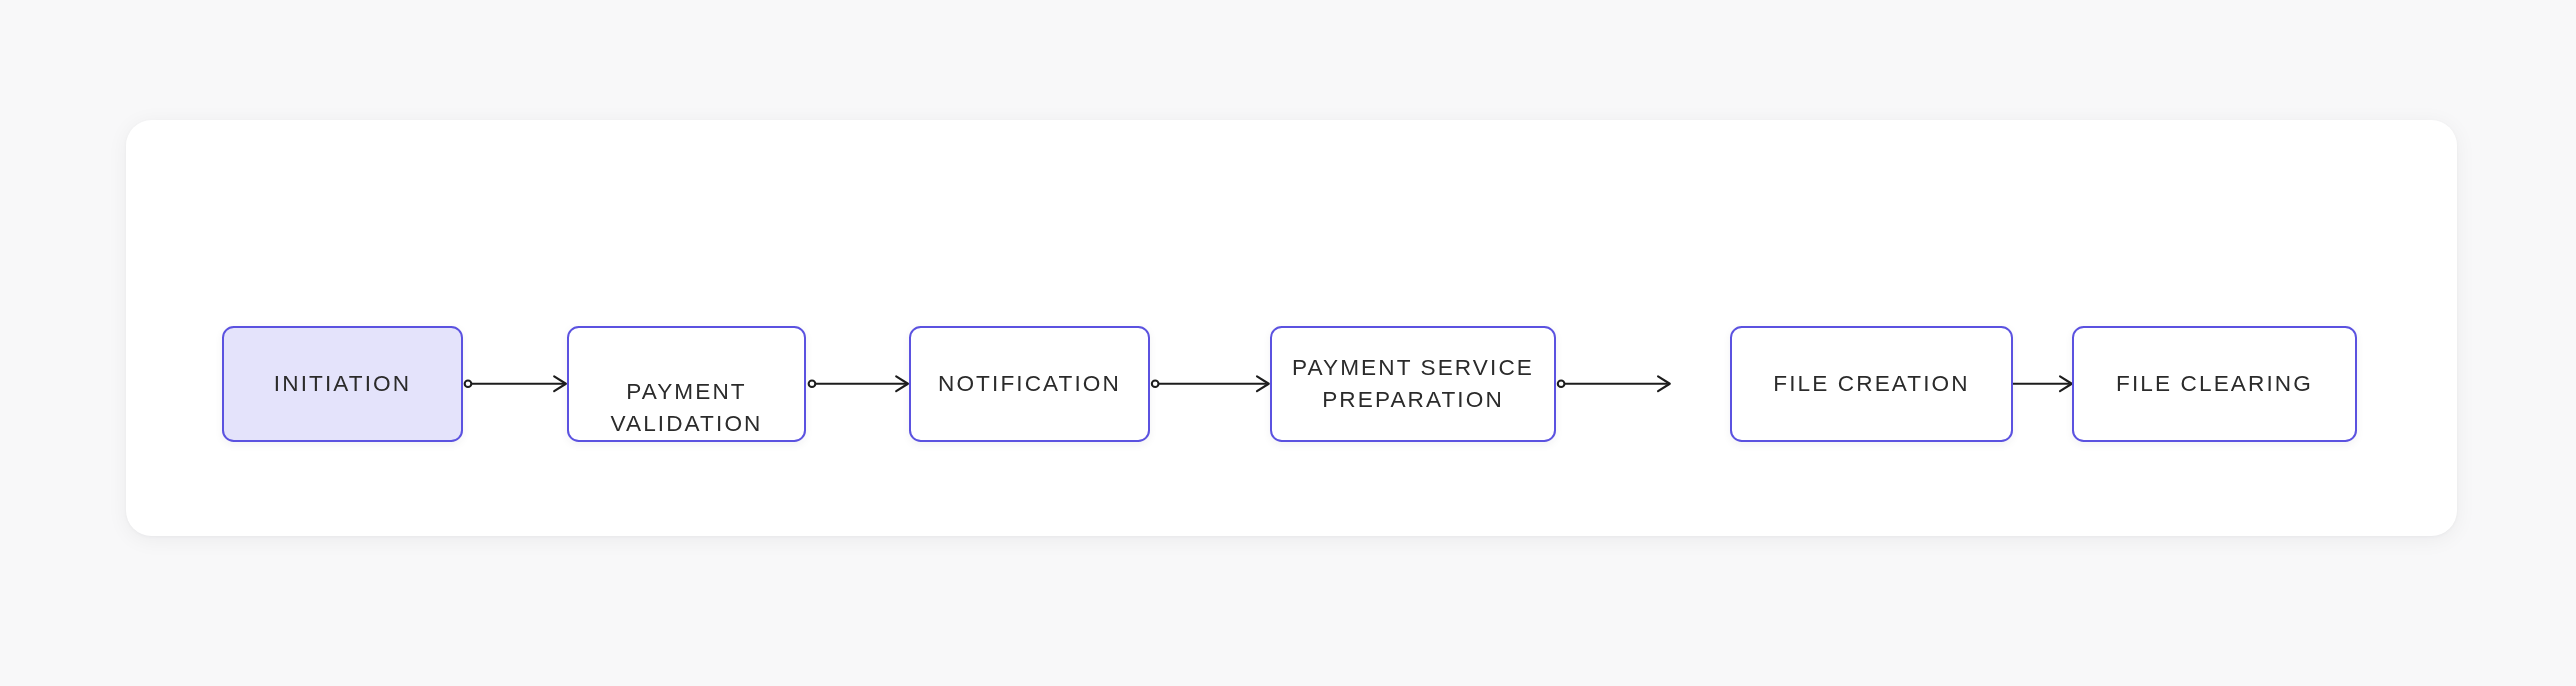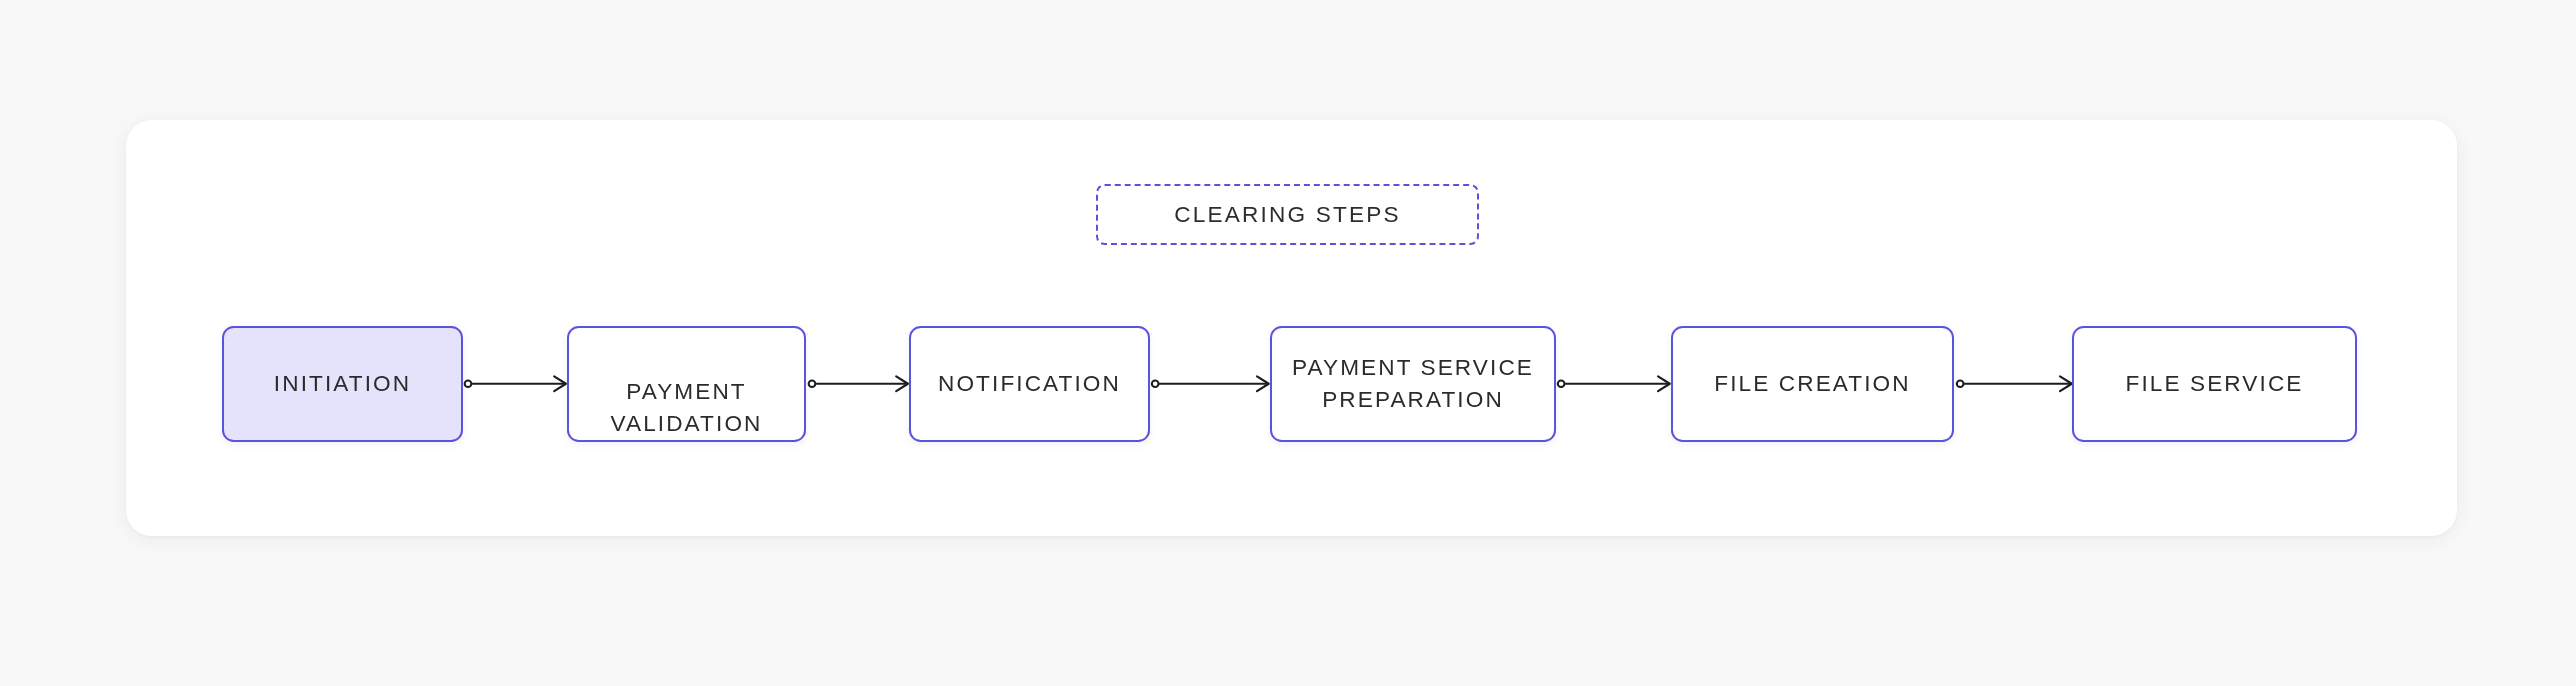--- a/index.html
+++ b/index.html
@@ -102,23 +102,20 @@
     overflow: visible;
   }
 </style>
 </head>
 <body>
 
 <div class="stage">
 
   <div class="card"></div>
 
-  <div class="section-header">
-    <span class="section-header-label">CLEARING STEPS</span>
-  </div>
 
   <div class="flow" id="flow-row">
       <div class="connector" style="left: 337px; width: 104px;">
         <svg width="104" height="23.5" viewBox="0 0 106 24">
           <line x1="6" y1="12" x2="103" y2="12" stroke="#1d1d1d" stroke-width="2.2"></line>
           <circle cx="5" cy="12" r="3.4" fill="#ffffff" stroke="#1d1d1d" stroke-width="2.1"></circle>
           <polyline points="93,4.5 105,12 93,19.5" fill="none" stroke="#1d1d1d" stroke-width="2.2" stroke-linecap="round" stroke-linejoin="round"></polyline>
         </svg>
       </div>
       <div class="connector" style="left: 681px; width: 102px;">
@@ -156,22 +153,22 @@
         <span class="node-label">PAYMENT
 VALIDATION</span>
       </div>
       <div class="node" style="left: 783px; width: 241px;">
         <span class="node-label">NOTIFICATION</span>
       </div>
       <div class="node" style="left: 1144px; width: 286px;">
         <span class="node-label">PAYMENT SERVICE
 PREPARATION</span>
       </div>
-      <div class="node" style="left: 1545px; width: 283px;">
+      <div class="node" style="left: 1604px; width: 283px;">
         <span class="node-label">FILE CREATION</span>
       </div>
       <div class="node" style="left: 1946px; width: 285px;">
-        <span class="node-label">FILE SERVICE</span>
+        <span class="node-label">FILE CLEARING</span>
       </div>
     </div>
 
 </div>
 
 
 </body></html>

